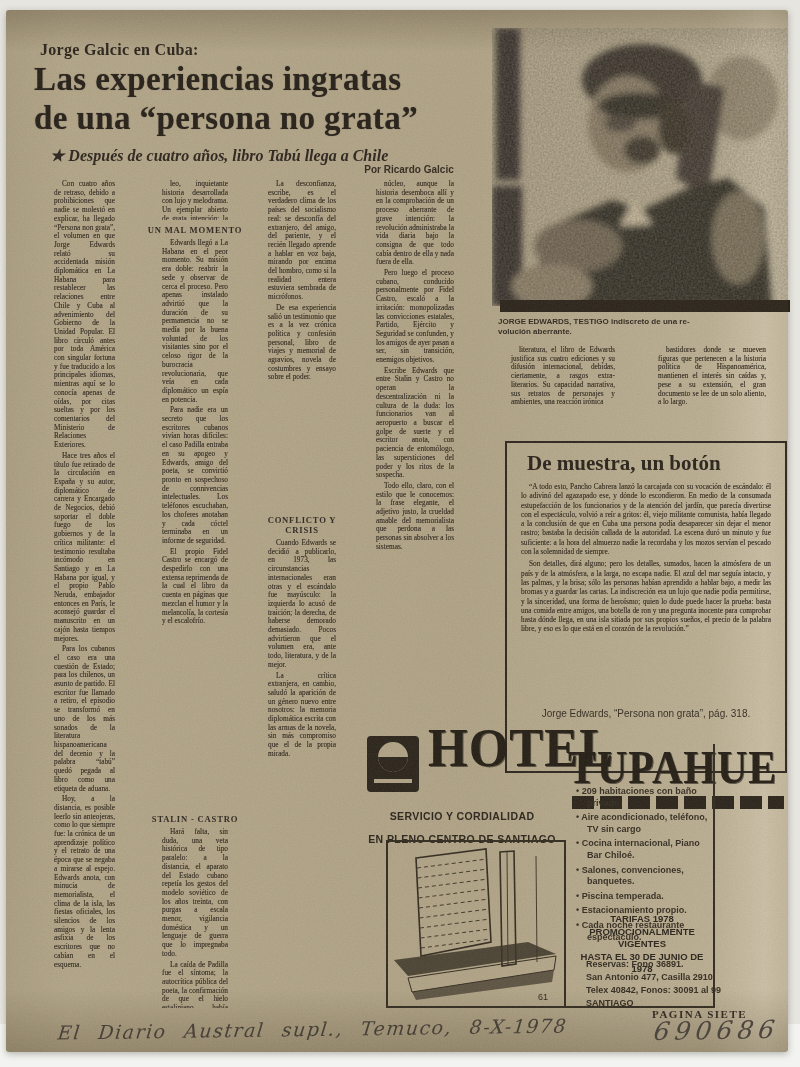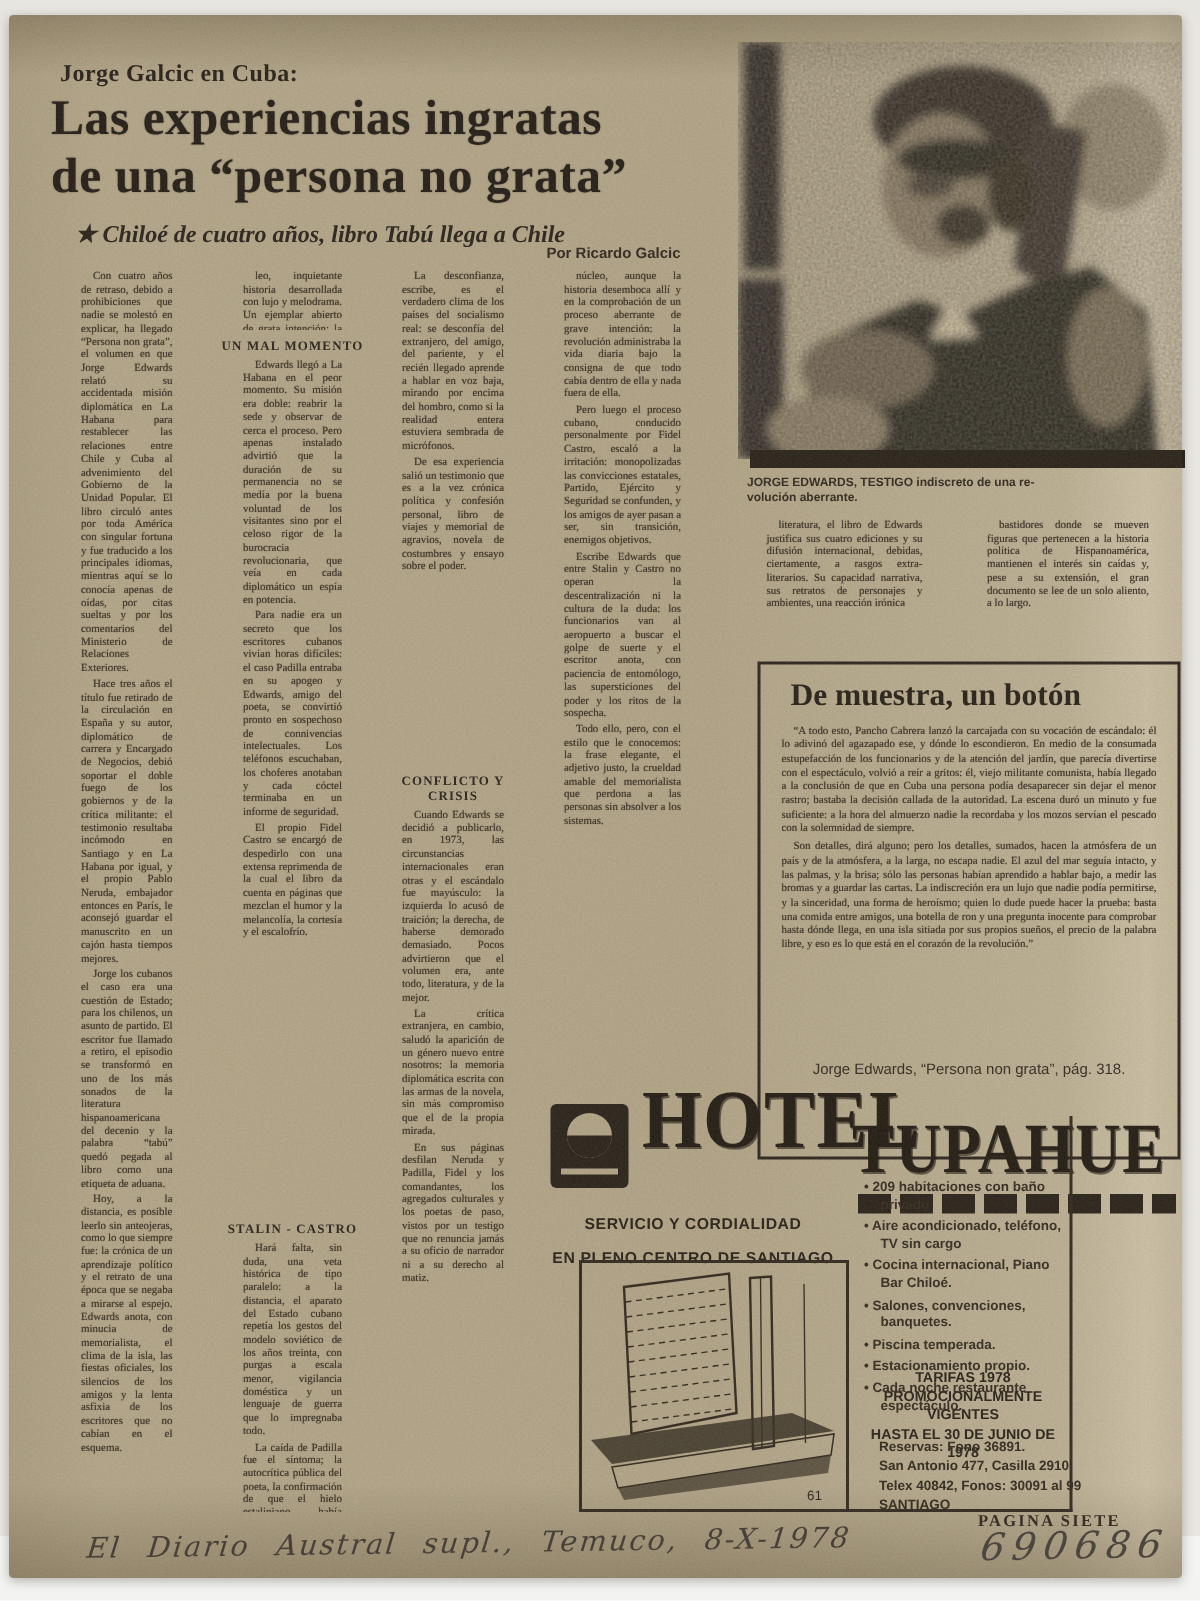--- a/index.html
+++ b/index.html
@@ -66,28 +66,28 @@
 
 <div id="paper">
 
   <div class="abs kicker" style="left:34px;top:31px;">Jorge Galcic en Cuba:</div>
   <div class="abs headline" style="left:28px;top:50px;width:460px;">
     <span>Las experiencias ingratas</span><br>
     <span>de una “persona no grata”</span>
   </div>
   <div class="abs subtitle" style="left:44px;top:136px;">
     <span>★</span>
-    <span style="font-style:italic;">Chiloé de cuatro años, libro Tabú llega a Chile</span>
+    <span style="font-style:italic;">Después de cuatro años, libro Tabú llega a Chile</span>
   </div>
   <div class="abs byline" style="left:338px;top:154px;width:130px;text-align:center;">Por Ricardo Galcic</div>
 
   <div class="abs bodycol" style="left:32px;top:170px;width:93px;height:832px;">
       <p>Con cuatro años de retraso, debido a prohibiciones que nadie se molestó en explicar, ha llegado “Persona non grata”, el volumen en que Jorge Edwards relató su accidentada misión diplomática en La Habana para restablecer las relaciones entre Chile y Cuba al advenimiento del Gobierno de la Unidad Popular. El libro circuló antes por toda América con singular fortuna y fue traducido a los principales idiomas, mientras aquí se lo conocía apenas de oídas, por citas sueltas y por los comentarios del Ministerio de Relaciones Exteriores.</p>
       <p>Hace tres años el título fue retirado de la circulación en España y su autor, diplomático de carrera y Encargado de Negocios, debió soportar el doble fuego de los gobiernos y de la crítica militante: el testimonio resultaba incómodo en Santiago y en La Habana por igual, y el propio Pablo Neruda, embajador entonces en París, le aconsejó guardar el manuscrito en un cajón hasta tiempos mejores.</p>
-      <p>Jorge los cubanos el caso era una cuestión de Estado; para los chilenos, un asunto de partido. El escritor fue llamado a retiro, el episodio se transformó en uno de los más sonados de la literatura hispanoamericana del decenio y la palabra “tabú” quedó pegada al libro como una etiqueta de aduana.</p>
+      <p>Para los cubanos el caso era una cuestión de Estado; para los chilenos, un asunto de partido. El escritor fue llamado a retiro, el episodio se transformó en uno de los más sonados de la literatura hispanoamericana del decenio y la palabra “tabú” quedó pegada al libro como una etiqueta de aduana.</p>
       <p>Hoy, a la distancia, es posible leerlo sin anteojeras, como lo que siempre fue: la crónica de un aprendizaje político y el retrato de una época que se negaba a mirarse al espejo. Edwards anota, con minucia de memorialista, el clima de la isla, las fiestas oficiales, los silencios de los amigos y la lenta asfixia de los escritores que no cabían en el esquema.</p>
     </div>
 
   <div class="abs" style="left:140px;top:170px;width:98px;height:832px;overflow:hidden;">
     <div class="bodycol" style="height:40px;">
         <p>leo, inquietante historia desarrollada con lujo y melodrama. Un ejemplar abierto de grata intención: la revolución aberrante bajo el slogan “todo está en la revolución”.</p>
       </div>
     <div class="subhead">UN MAL MOMENTO</div>
     <div class="bodycol" style="height:570px;">
         <p>Edwards llegó a La Habana en el peor momento. Su misión era doble: reabrir la sede y observar de cerca el proceso. Pero apenas instalado advirtió que la duración de su permanencia no se medía por la buena voluntad de los visitantes sino por el celoso rigor de la burocracia revolucionaria, que veía en cada diplomático un espía en potencia.</p>
@@ -103,29 +103,28 @@
 
   <div class="abs" style="left:246px;top:170px;width:100px;height:832px;overflow:hidden;">
     <div class="bodycol" style="height:330px;">
         <p>La desconfianza, escribe, es el verdadero clima de los países del socialismo real: se desconfía del extranjero, del amigo, del pariente, y el recién llegado aprende a hablar en voz baja, mirando por encima del hombro, como si la realidad entera estuviera sembrada de micrófonos.</p>
         <p>De esa experiencia salió un testimonio que es a la vez crónica política y confesión personal, libro de viajes y memorial de agravios, novela de costumbres y ensayo sobre el poder.</p>
       </div>
     <div class="subhead" style="line-height:10px;">CONFLICTO Y CRISIS</div>
     <div class="bodycol" style="height:460px;">
         <p>Cuando Edwards se decidió a publicarlo, en 1973, las circunstancias internacionales eran otras y el escándalo fue mayúsculo: la izquierda lo acusó de traición; la derecha, de haberse demorado demasiado. Pocos advirtieron que el volumen era, ante todo, literatura, y de la mejor.</p>
         <p>La crítica extranjera, en cambio, saludó la aparición de un género nuevo entre nosotros: la memoria diplomática escrita con las armas de la novela, sin más compromiso que el de la propia mirada.</p>
-        <p>En sus páginas desfilan Neruda y Padilla, Fidel y los comandantes, los agregados culturales y los poetas de paso, vistos por un testigo que no renuncia jamás a su oficio de narrador ni a su derecho al matiz.</p>
       </div>
   </div>
 
   <div class="abs bodycol" style="left:354px;top:170px;width:110px;height:548px;">
       <p>núcleo, aunque la historia desemboca allí y en la comprobación de un proceso aberrante de grave intención: la revolución administraba la vida diaria bajo la consigna de que todo cabía dentro de ella y nada fuera de ella.</p>
       <p>Pero luego el proceso cubano, conducido personalmente por Fidel Castro, escaló a la irritación: monopolizadas las convicciones estatales, Partido, Ejército y Seguridad se confunden, y los amigos de ayer pasan a ser, sin transición, enemigos objetivos.</p>
       <p>Escribe Edwards que entre Stalin y Castro no operan la descentralización ni la cultura de la duda: los funcionarios van al aeropuerto a buscar el golpe de suerte y el escritor anota, con paciencia de entomólogo, las supersticiones del poder y los ritos de la sospecha.</p>
-      <p>Todo ello, pero, con el estilo que le conocemos: la frase elegante, el adjetivo justo, la crueldad amable del memorialista que perdona a las personas sin absolver a los sistemas.</p>
+      <p>Todo ello, claro, con el estilo que le conocemos: la frase elegante, el adjetivo justo, la crueldad amable del memorialista que perdona a las personas sin absolver a los sistemas.</p>
     </div>
 
   <svg class="abs" style="left:486px;top:18px;" width="296" height="278" viewBox="0 0 296 278">
     <defs>
       <filter id="pblur">
           <feGaussianBlur stdDeviation="3.2"></feGaussianBlur>
         </filter>
       <filter id="pnoiseD">
           <feTurbulence type="fractalNoise" baseFrequency="0.55" numOctaves="2" seed="4" stitchTiles="stitch"></feTurbulence>
         <feColorMatrix type="matrix" values="0 0 0 0 0.12  0 0 0 0 0.10  0 0 0 0 0.07  0 0 0 0.9 0"></feColorMatrix>

